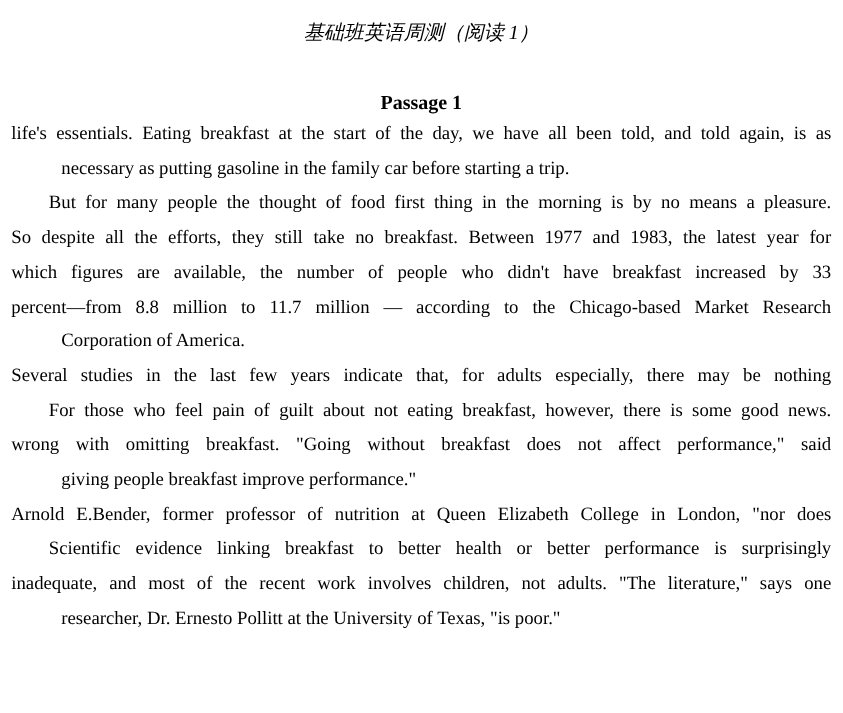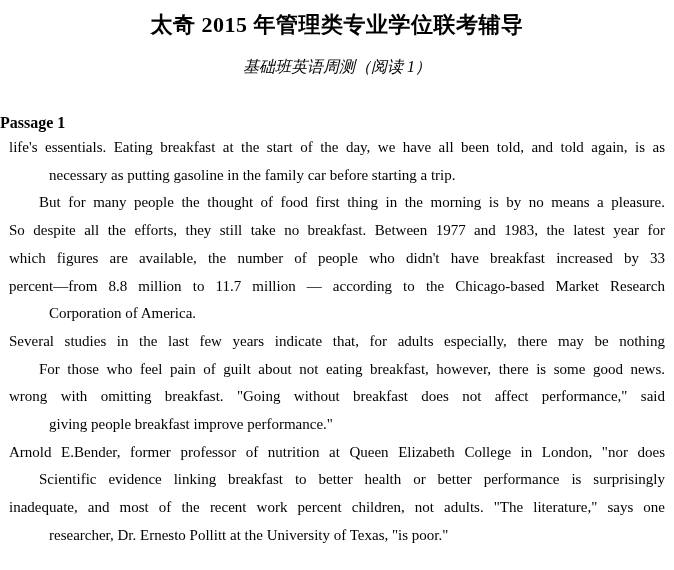--- a/index.html
+++ b/index.html
@@ -26,20 +26,21 @@
     line-height: 22px;
     font-weight: normal;
     text-align: center;
     font-style: italic;
   }
   .passage-heading {
     margin: 34px 0 0 0;
     font-size: 16px;
     line-height: 22px;
     font-weight: bold;
+    text-align: center;
   }
   .passage-body {
     margin: 0;
     padding: 0 9px;
     font-size: 15px;
   }
   .para { margin: 0; padding: 0; }
   .line {
     display: block;
     line-height: 27.7px;
@@ -47,21 +48,20 @@
     text-align-last: justify;
     white-space: normal;
   }
   .line.first { text-indent: 30px; }
   .line.last { text-align-last: left; margin-left: 40px; }
 </style>
 </head>
 <body>
 
 <div class="doc">
-  <h1 class="title">太奇 2015 年管理类专业学位联考辅导</h1>
   <h2 class="subtitle">基础班英语周测（阅读 1）</h2>
   <h3 class="passage-heading">Passage 1</h3>
   <div class="passage-body" id="passage-body">
       <p class="para">
         <span class="line">life's essentials. Eating breakfast at the start of the day, we have all been told, and told again, is as</span>
         <span class="line last">necessary as putting gasoline in the family car before starting a trip.</span>
       </p>
       <p class="para">
         <span class="line first">But for many people the thought of food first thing in the morning is by no means a pleasure.</span>
         <span class="line">So despite all the efforts, they still take no breakfast. Between 1977 and 1983, the latest year for</span>
@@ -71,17 +71,17 @@
       </p>
       <p class="para">
         <span class="line">Several studies in the last few years indicate that, for adults especially, there may be nothing</span>
         <span class="line first">For those who feel pain of guilt about not eating breakfast, however, there is some good news.</span>
         <span class="line">wrong with omitting breakfast. "Going without breakfast does not affect performance," said</span>
         <span class="line last">giving people breakfast improve performance."</span>
         <span class="line">Arnold E.Bender, former professor of nutrition at Queen Elizabeth College in London, "nor does</span>
       </p>
       <p class="para">
         <span class="line first">Scientific evidence linking breakfast to better health or better performance is surprisingly</span>
-        <span class="line">inadequate, and most of the recent work percent children, not adults. "The literature," says one</span>
+        <span class="line">inadequate, and most of the recent work involves children, not adults. "The literature," says one</span>
         <span class="line last">researcher, Dr. Ernesto Pollitt at the University of Texas, "is poor."</span>
       </p>
     </div>
 </div>
 
 </body></html>

